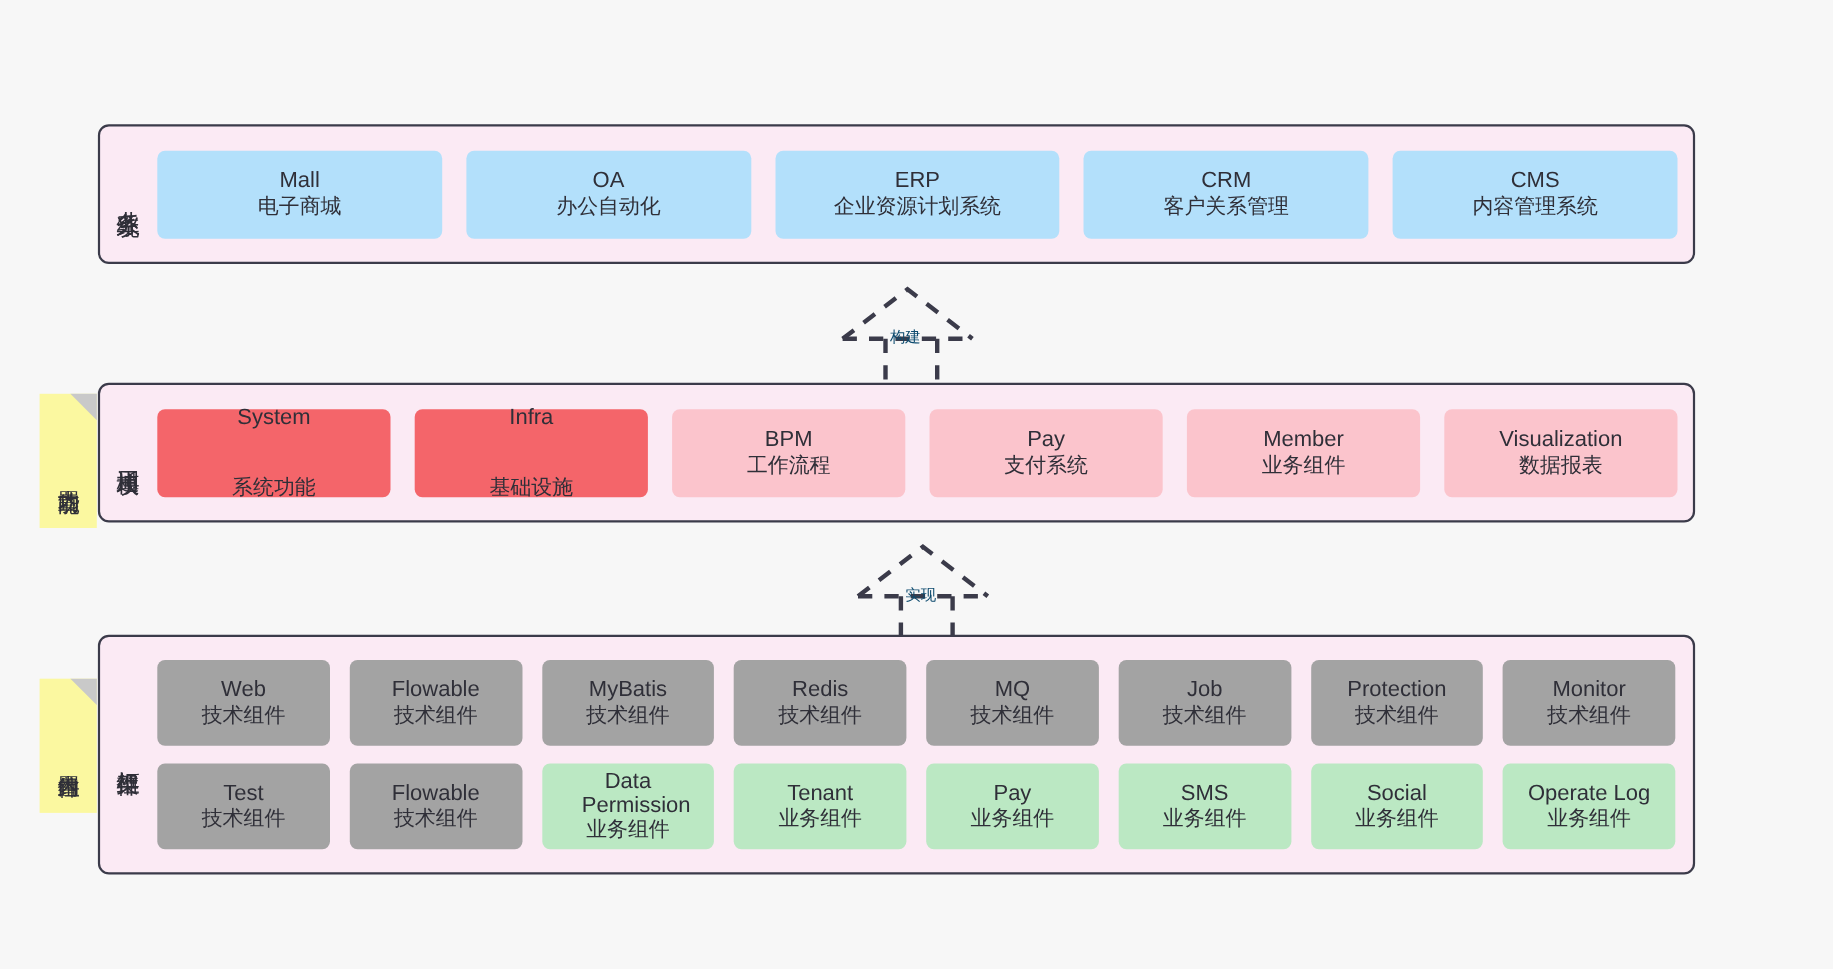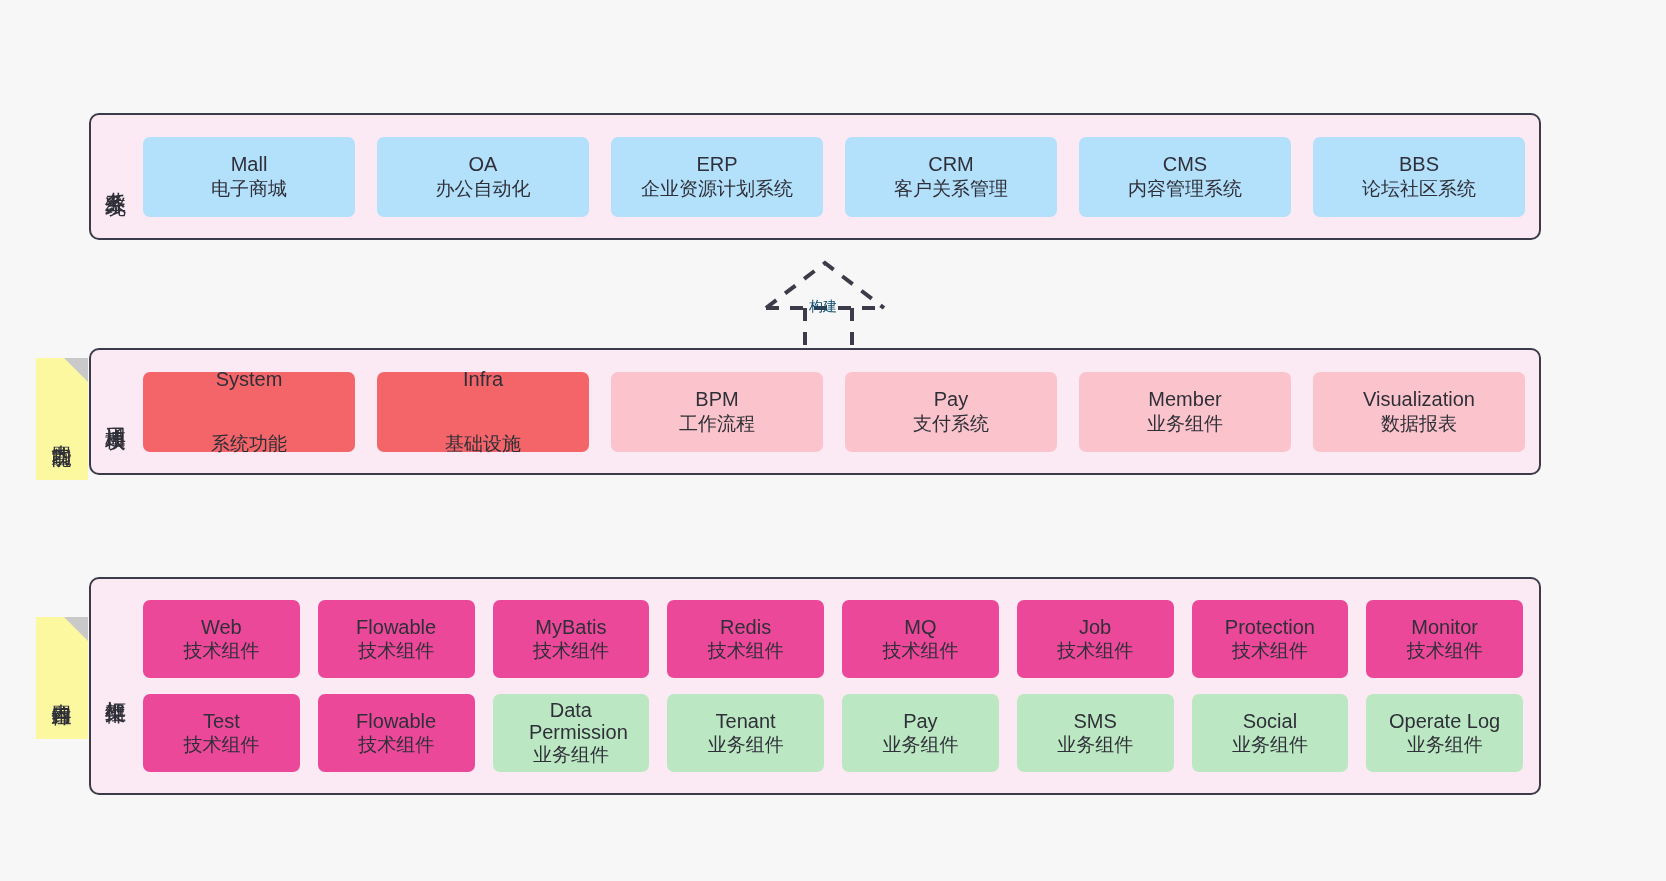--- a/index.html
+++ b/index.html
@@ -79,21 +79,21 @@
   .cell .cn {
     font-size: 19px;
     line-height: 1.25;
     color: #2f2f38;
   }
 
   
   .c-blue        { background: #b3e0fb; }
   .c-red         { background: #f4656a; gap: 41px; }
   .c-pink        { background: #fbc4cc; }
-  .c-green       { background: #ec4899; }
+  .c-green       { background: #a3a3a3; }
   .c-lightgreen  { background: #bbe8c3; }
 
   
   .note {
     position: absolute;
     background: #fbf8a0;
     box-sizing: border-box;
     display: flex;
     align-items: center;
     justify-content: center;
@@ -153,24 +153,20 @@
           <span class="cn">企业资源计划系统</span>
         </div>
         <div class="cell c-blue">
           <span class="en">CRM</span>
           <span class="cn">客户关系管理</span>
         </div>
         <div class="cell c-blue">
           <span class="en">CMS</span>
           <span class="cn">内容管理系统</span>
         </div>
-        <div class="cell c-blue">
-          <span class="en">BBS</span>
-          <span class="cn">论坛社区系统</span>
-        </div>
       </div>
     </div>
   </div>
 
   <div class="connector" style="left:752px; top:258px; width:160px; height:95px;">
     <svg width="160" height="95" viewBox="0 0 160 95" fill="none">
       <path d="M14 50 L73 5 L132 50" stroke="#3b3b4a" stroke-width="4" stroke-dasharray="13 11" fill="none" stroke-linecap="butt"></path>
       <path d="M14 50 L132 50" stroke="#3b3b4a" stroke-width="4" stroke-dasharray="13 11" fill="none"></path>
       <path d="M53 50 L53 95" stroke="#3b3b4a" stroke-width="4" stroke-dasharray="13 11" fill="none"></path>
       <path d="M100 50 L100 95" stroke="#3b3b4a" stroke-width="4" stroke-dasharray="13 11" fill="none"></path>
@@ -209,20 +205,30 @@
           <span class="cn">业务组件</span>
         </div>
         <div class="cell c-pink">
           <span class="en">Visualization</span>
           <span class="cn">数据报表</span>
         </div>
       </div>
     </div>
   </div>
 
+  <div class="connector" style="left:766px; top:492px; width:160px; height:95px;">
+    <svg width="160" height="95" viewBox="0 0 160 95" fill="none">
+      <path d="M14 50 L73 5 L132 50" stroke="#3b3b4a" stroke-width="4" stroke-dasharray="13 11" fill="none" stroke-linecap="butt"></path>
+      <path d="M14 50 L132 50" stroke="#3b3b4a" stroke-width="4" stroke-dasharray="13 11" fill="none"></path>
+      <path d="M53 50 L53 95" stroke="#3b3b4a" stroke-width="4" stroke-dasharray="13 11" fill="none"></path>
+      <path d="M100 50 L100 95" stroke="#3b3b4a" stroke-width="4" stroke-dasharray="13 11" fill="none"></path>
+      <path d="M53 93 L100 93" stroke="#3b3b4a" stroke-width="4" stroke-dasharray="13 11" fill="none"></path>
+    </svg>
+    <span class="connector-label" style="left:57px; top:40px;">实现</span>
+  </div>
 
   <div class="note" style="left:36px; top:617px; width:52px; height:122px;">
     <span class="fold"></span>
     <span>内置组件</span>
   </div>
 
   <div class="layer-panel" id="layer-framework" style="left:89px; top:577px; width:1452px; height:218px;">
     <div class="layer-title">框架组件</div>
     <div class="layer-body" style="gap:16px; padding-right:16px;">
       <div class="row" style="height:78px; gap:18px;">

